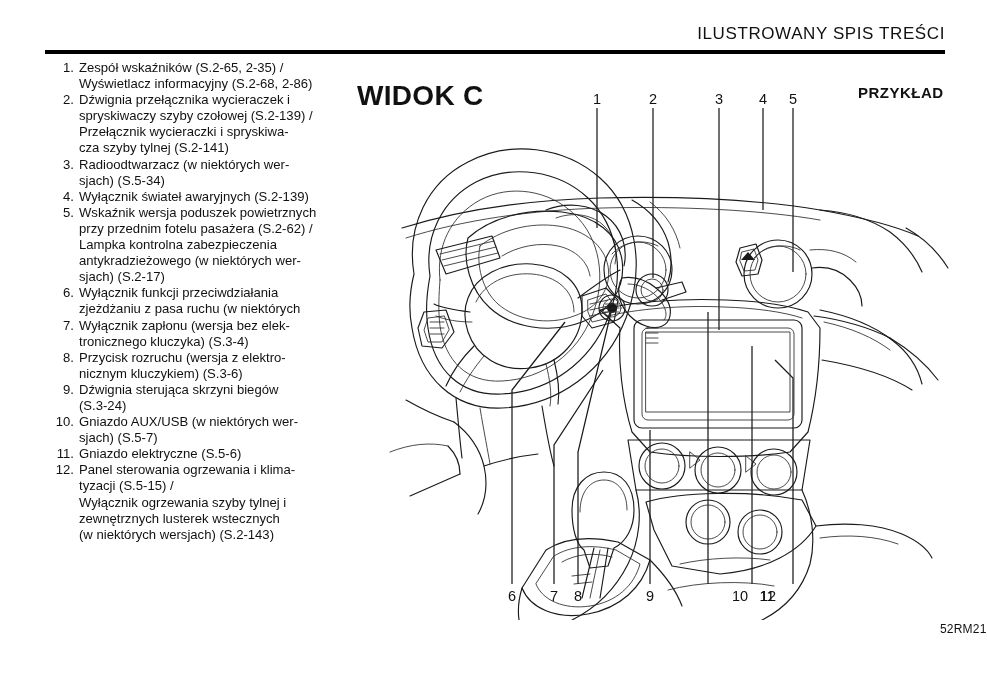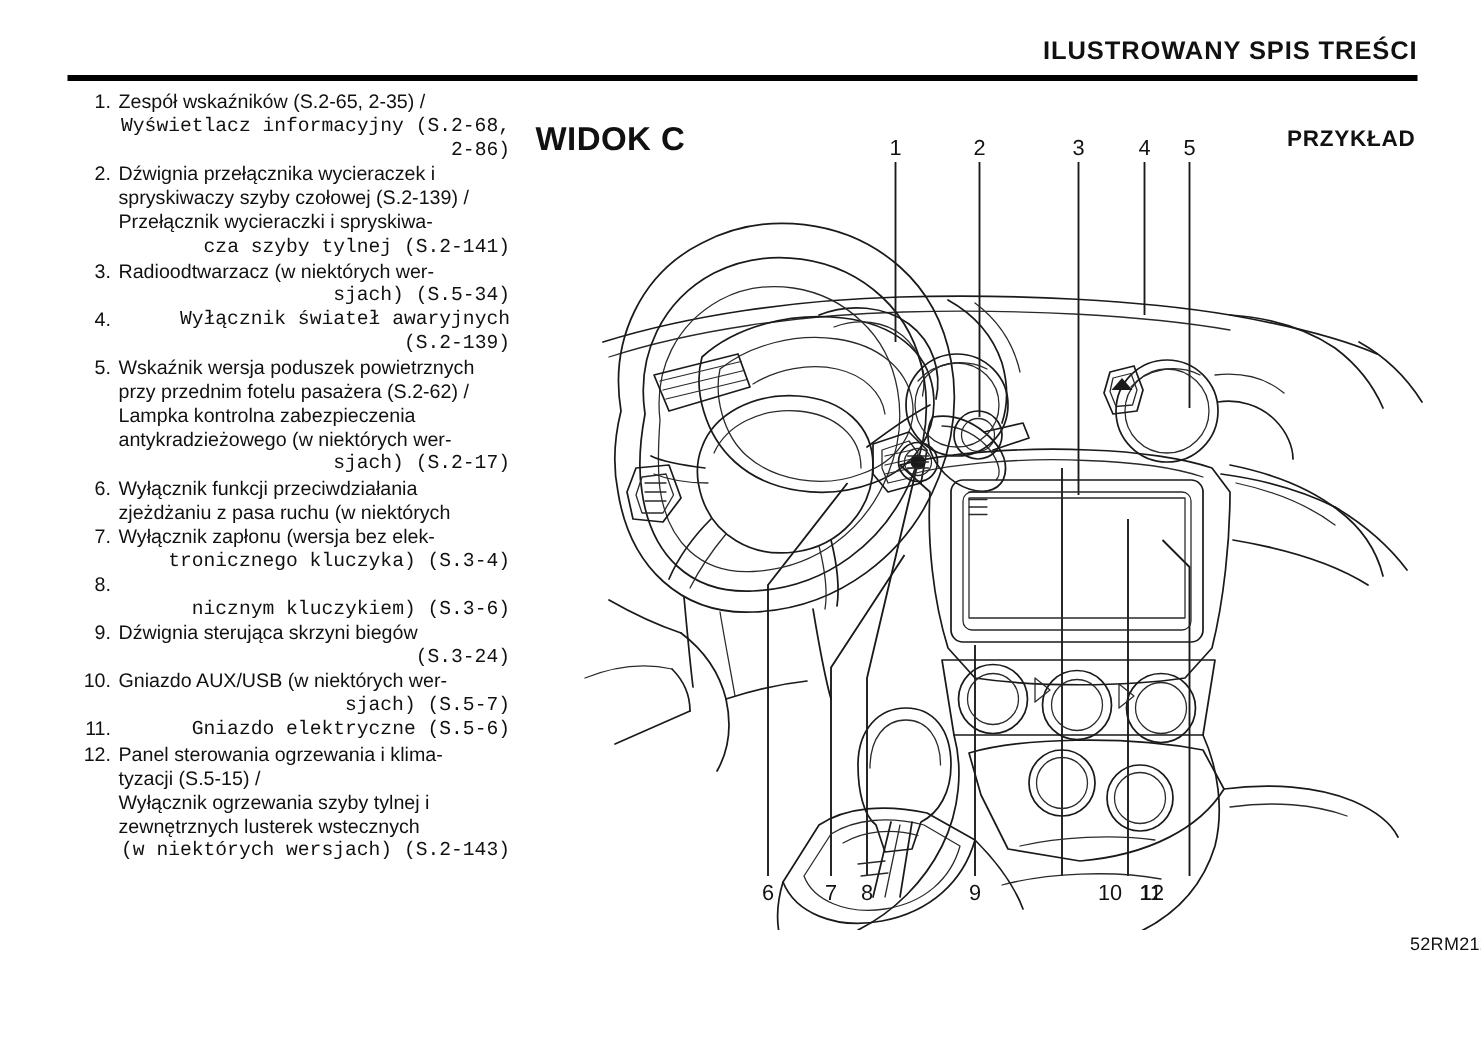--- a/index.html
+++ b/index.html
@@ -16,21 +16,21 @@
     color: #111111;
     -webkit-font-smoothing: antialiased;
   }
 
   
   #header-title {
     position: absolute;
     right: 42px;
     top: 24px;
     font-size: 17px;
-    font-weight: bold;
+    font-weight: normal;
     letter-spacing: 0.6px;
     white-space: nowrap;
   }
   #header-rule {
     position: absolute;
     left: 45px;
     top: 50px;
     width: 900px;
     height: 4px;
     background: #000000;
@@ -57,30 +57,29 @@
     padding-right: 5px;
     box-sizing: border-box;
   }
   .toc-text {
     flex: 1;
     text-align: justify;
     text-justify: inter-word;
   }
   .toc-text .nojust {
     display: block;
-    text-align: right;
-    font-family: Liberation Mono, monospace;
+    text-align: left;
   }
 
   
   #figure-title {
     position: absolute;
     left: 357px;
     top: 80px;
-    font-size: 22px;
+    font-size: 28px;
     font-weight: bold;
     letter-spacing: 0.3px;
     text-align: right;
   }
   #example-label {
     position: absolute;
     left: 858px;
     top: 84px;
     font-size: 15px;
     font-weight: bold;
@@ -168,21 +167,21 @@
     <div class="toc-item">
       <span class="toc-num">6.</span>
       <span class="toc-text"><span class="">Wyłącznik funkcji przeciwdziałania</span><br><span class="">zjeżdżaniu z pasa ruchu (w niektórych</span><br></span>
     </div>
     <div class="toc-item">
       <span class="toc-num">7.</span>
       <span class="toc-text"><span class="">Wyłącznik zapłonu (wersja bez elek-</span><br><span class="nojust">tronicznego kluczyka) (S.3-4)</span></span>
     </div>
     <div class="toc-item">
       <span class="toc-num">8.</span>
-      <span class="toc-text"><br><span class="nojust">nicznym kluczykiem) (S.3-6)</span></span>
+      <span class="toc-text"><span class="">Przycisk rozruchu (wersja z elektro-</span><br><span class="nojust">nicznym kluczykiem) (S.3-6)</span></span>
     </div>
     <div class="toc-item">
       <span class="toc-num">9.</span>
       <span class="toc-text"><span class="">Dźwignia sterująca skrzyni biegów</span><br><span class="nojust">(S.3-24)</span></span>
     </div>
     <div class="toc-item">
       <span class="toc-num">10.</span>
       <span class="toc-text"><span class="">Gniazdo AUX/USB (w niektórych wer-</span><br><span class="nojust">sjach) (S.5-7)</span></span>
     </div>
     <div class="toc-item">

